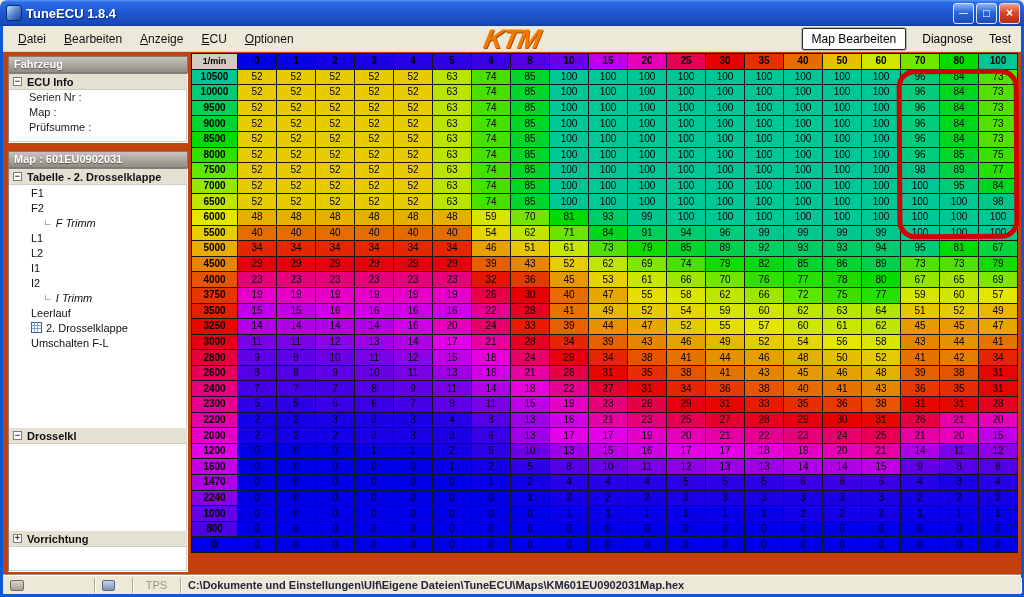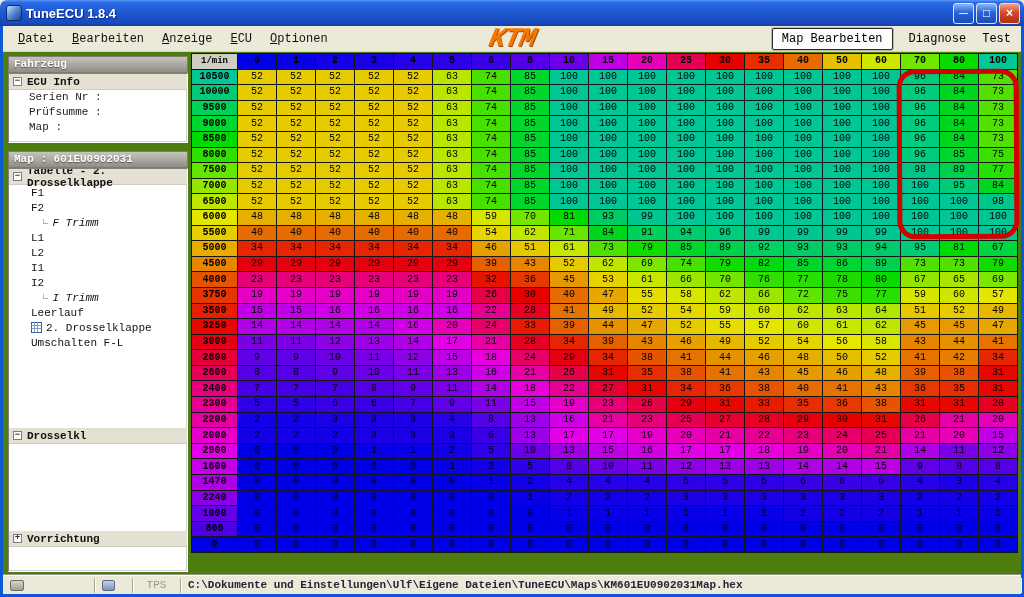--- a/index.html
+++ b/index.html
@@ -18,21 +18,21 @@
     background:linear-gradient(135deg,#cfe2ff 0%,#5d8fd8 45%,#1d3f8c 100%); border:1px solid #0c2c6c; }
   .title-text { color:#fff; font-weight:bold; font-size:13px; text-shadow:1px 1px 1px #00238c; }
   .win-controls { margin-left:auto; display:flex; gap:2px; }
   .wbtn { width:21px; height:21px; border-radius:3px; color:#fff; font-size:12px; font-weight:bold;
     display:flex; align-items:center; justify-content:center; border:1px solid #d7e4f8;
     background:linear-gradient(#8ab6f5,#2a64d8 45%,#1a4cb8); cursor:default; }
   .wbtn.close { background:linear-gradient(#f5a088,#d6492b 45%,#b03010); }
 
   
   .window-frame { position:absolute; top:26px; left:0; right:0; bottom:0;
-    border:3px solid #0c59d8; border-top:none; background:#4d7c0f;font-family:Liberation Mono, monospace; }
+    border:3px solid #0c59d8; border-top:none; background:#c2410c; }
 
   
   .menubar { position:relative; height:26px; display:flex; align-items:center; padding:0 6px;
     background:#ece9d8; border-bottom:1px solid #d8d4c4; }
   #menu-left { display:flex; list-style:none; }
   #menu-left li { display:block; padding:4px 9px; font-size:12px; color:#111; }
   #menu-left li::first-letter { text-decoration:underline; }
   .ktm-logo { position:absolute; left:50%; top:0; transform:translateX(-50%) skewX(-12deg);
     font-weight:bold; font-style:italic; font-size:27px; line-height:26px; letter-spacing:-1px;
     color:#f57900; text-shadow:1px 1px 0 #a84e00; }
@@ -134,22 +134,22 @@
       <div class="sidebar">
         <div class="caption">Fahrzeug</div>
 
         <div class="panel ecu-panel">
           <div class="group-header">
             <span class="toggle-box">−</span>
             <span>ECU Info</span>
           </div>
           <div id="ecu-fields">
               <div class="field-row">Serien Nr :</div>
+              <div class="field-row">Map :</div>
               <div class="field-row">Prüfsumme :</div>
-              <div class="field-row">Map :</div>
             </div>
         </div>
 
         <div class="caption">Map : 601EU0902031</div>
 
         <div class="panel tree-panel">
           <div class="group-header">
             <span class="toggle-box">−</span>
             <span>Tabelle - 2. Drosselklappe</span>
           </div>
@@ -807,21 +807,21 @@
                 <td style="background:hsl(317,100%,45%)">21</td>
                 <td style="background:hsl(322,100%,45%)">22</td>
                 <td style="background:hsl(328,100%,45%)">23</td>
                 <td style="background:hsl(333,100%,45%)">24</td>
                 <td style="background:hsl(338,100%,45%)">25</td>
                 <td style="background:hsl(317,100%,45%)">21</td>
                 <td style="background:hsl(312,100%,45%)">20</td>
                 <td style="background:hsl(290,100%,45%)">15</td>
               </tr>
               <tr>
-                <th style="background:hsl(299,100%,45%)">2900</th>
+                <th style="background:hsl(299,100%,45%)">1200</th>
                 <td style="background:hsl(240,100%,45%)">0</td>
                 <td style="background:hsl(240,100%,45%)">0</td>
                 <td style="background:hsl(240,100%,45%)">0</td>
                 <td style="background:hsl(242,100%,45%)">1</td>
                 <td style="background:hsl(242,100%,45%)">1</td>
                 <td style="background:hsl(245,100%,45%)">2</td>
                 <td style="background:hsl(252,100%,45%)">5</td>
                 <td style="background:hsl(268,100%,45%)">10</td>
                 <td style="background:hsl(281,100%,45%)">13</td>
                 <td style="background:hsl(290,100%,45%)">15</td>

